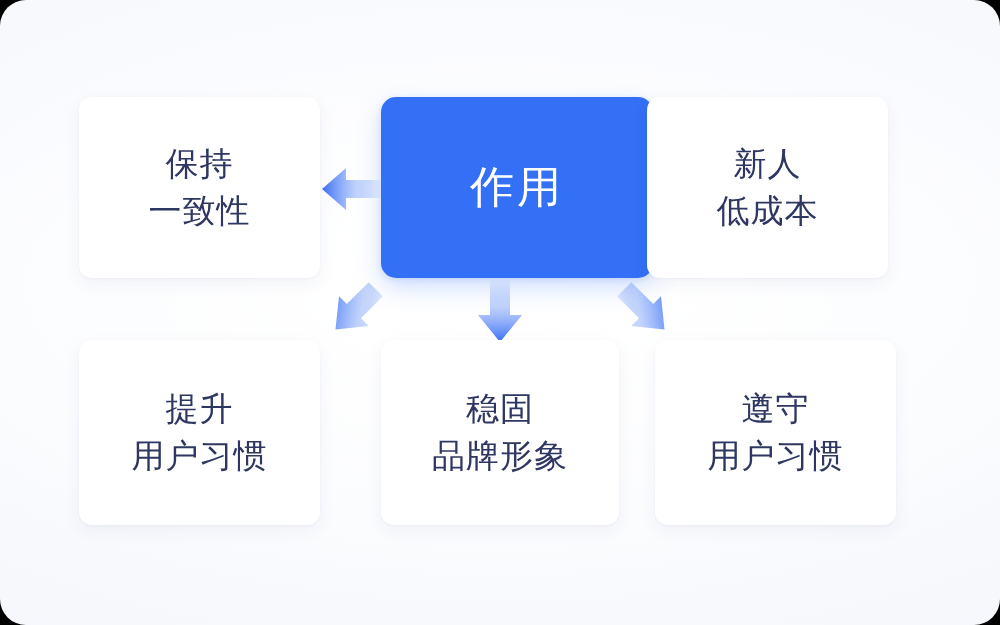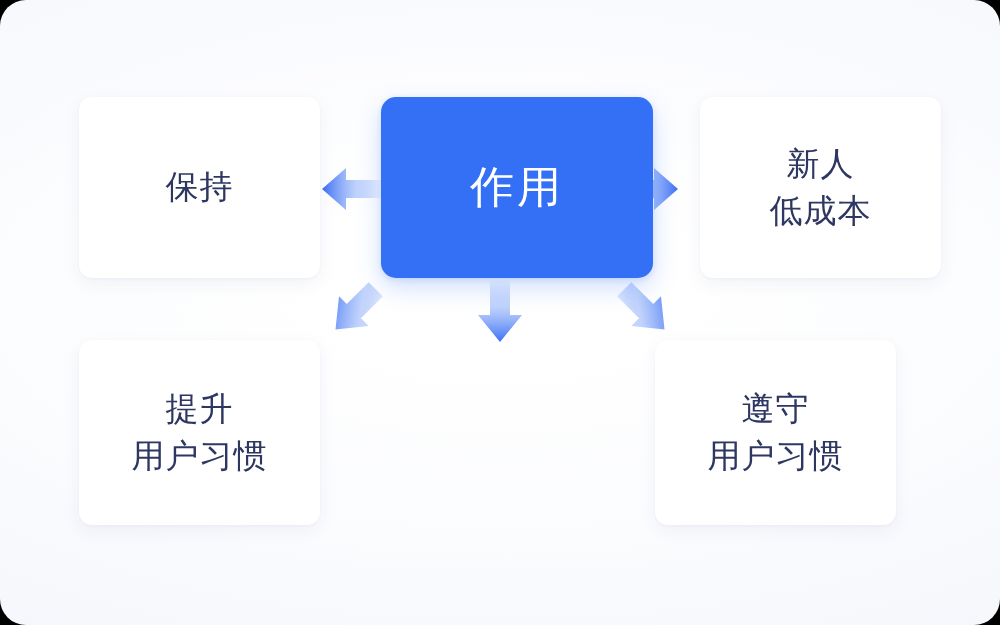--- a/index.html
+++ b/index.html
@@ -73,21 +73,21 @@
   }
   .card-center .line {
     color: #ffffff;
     font-size: 44px;
     letter-spacing: 3px;
   }
 
   
   #card-top-left     { left: 79px;  top: 97px;  width: 241px; height: 181px; }
   #card-center       { left: 381px; top: 97px;  width: 272px; height: 181px; }
-  #card-top-right    { left: 700px; top: 97px;  width: 241px; height: 181px; }
+  #card-top-right    { left: 647px; top: 97px;  width: 241px; height: 181px; }
   #card-bottom-left  { left: 79px;  top: 340px; width: 241px; height: 185px; }
   #card-bottom-center{ left: 381px; top: 340px; width: 238px; height: 185px; }
   #card-bottom-right { left: 655px; top: 340px; width: 241px; height: 185px; }
 
   
   .arrow {
     position: absolute;
     z-index: 2;
   }
   .arrow svg { display: block; overflow: visible; }
@@ -99,36 +99,41 @@
   #arrow-down-right { left: 613px; top: 278px; width: 62px; height: 62px; }
 </style>
 </head>
 <body>
 
 <div class="canvas">
   <div class="board">
 
     <div class="card" id="card-top-left">
       <div class="line">保持</div>
+      <div class="line">一致性</div>
     </div>
 
     <div class="card card-center" id="card-center">
       <div class="line">作用</div>
     </div>
 
     <div class="card" id="card-top-right">
       <div class="line">新人</div>
       <div class="line">低成本</div>
     </div>
 
     <div class="card" id="card-bottom-left">
       <div class="line">提升</div>
       <div class="line">用户习惯</div>
     </div>
 
+    <div class="card" id="card-bottom-center">
+      <div class="line">稳固</div>
+      <div class="line">品牌形象</div>
+    </div>
 
     <div class="card" id="card-bottom-right">
       <div class="line">遵守</div>
       <div class="line">用户习惯</div>
     </div>
 
     <div class="arrow" id="arrow-left">
       <svg viewBox="0 0 60 52" width="60" height="52">
         <defs>
           <linearGradient id="gradLeft" x1="1" y1="0" x2="0" y2="0">

